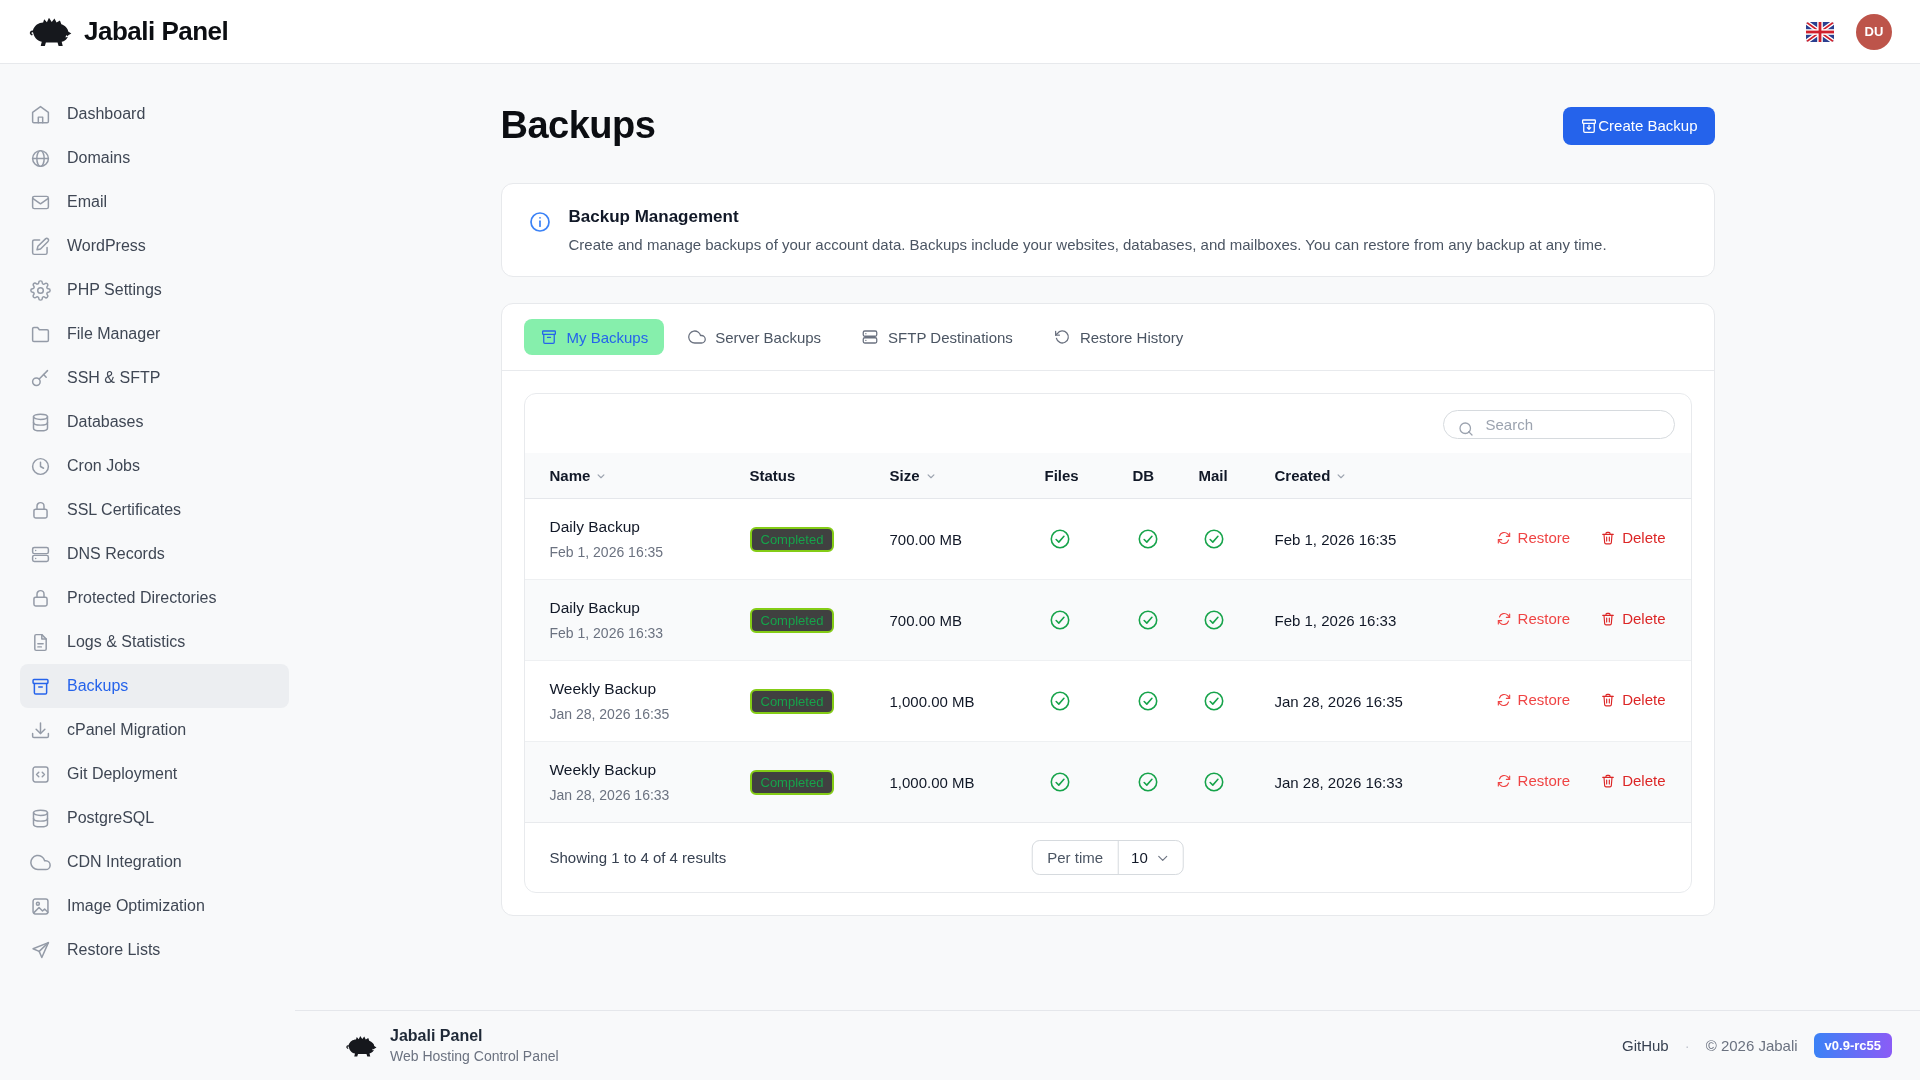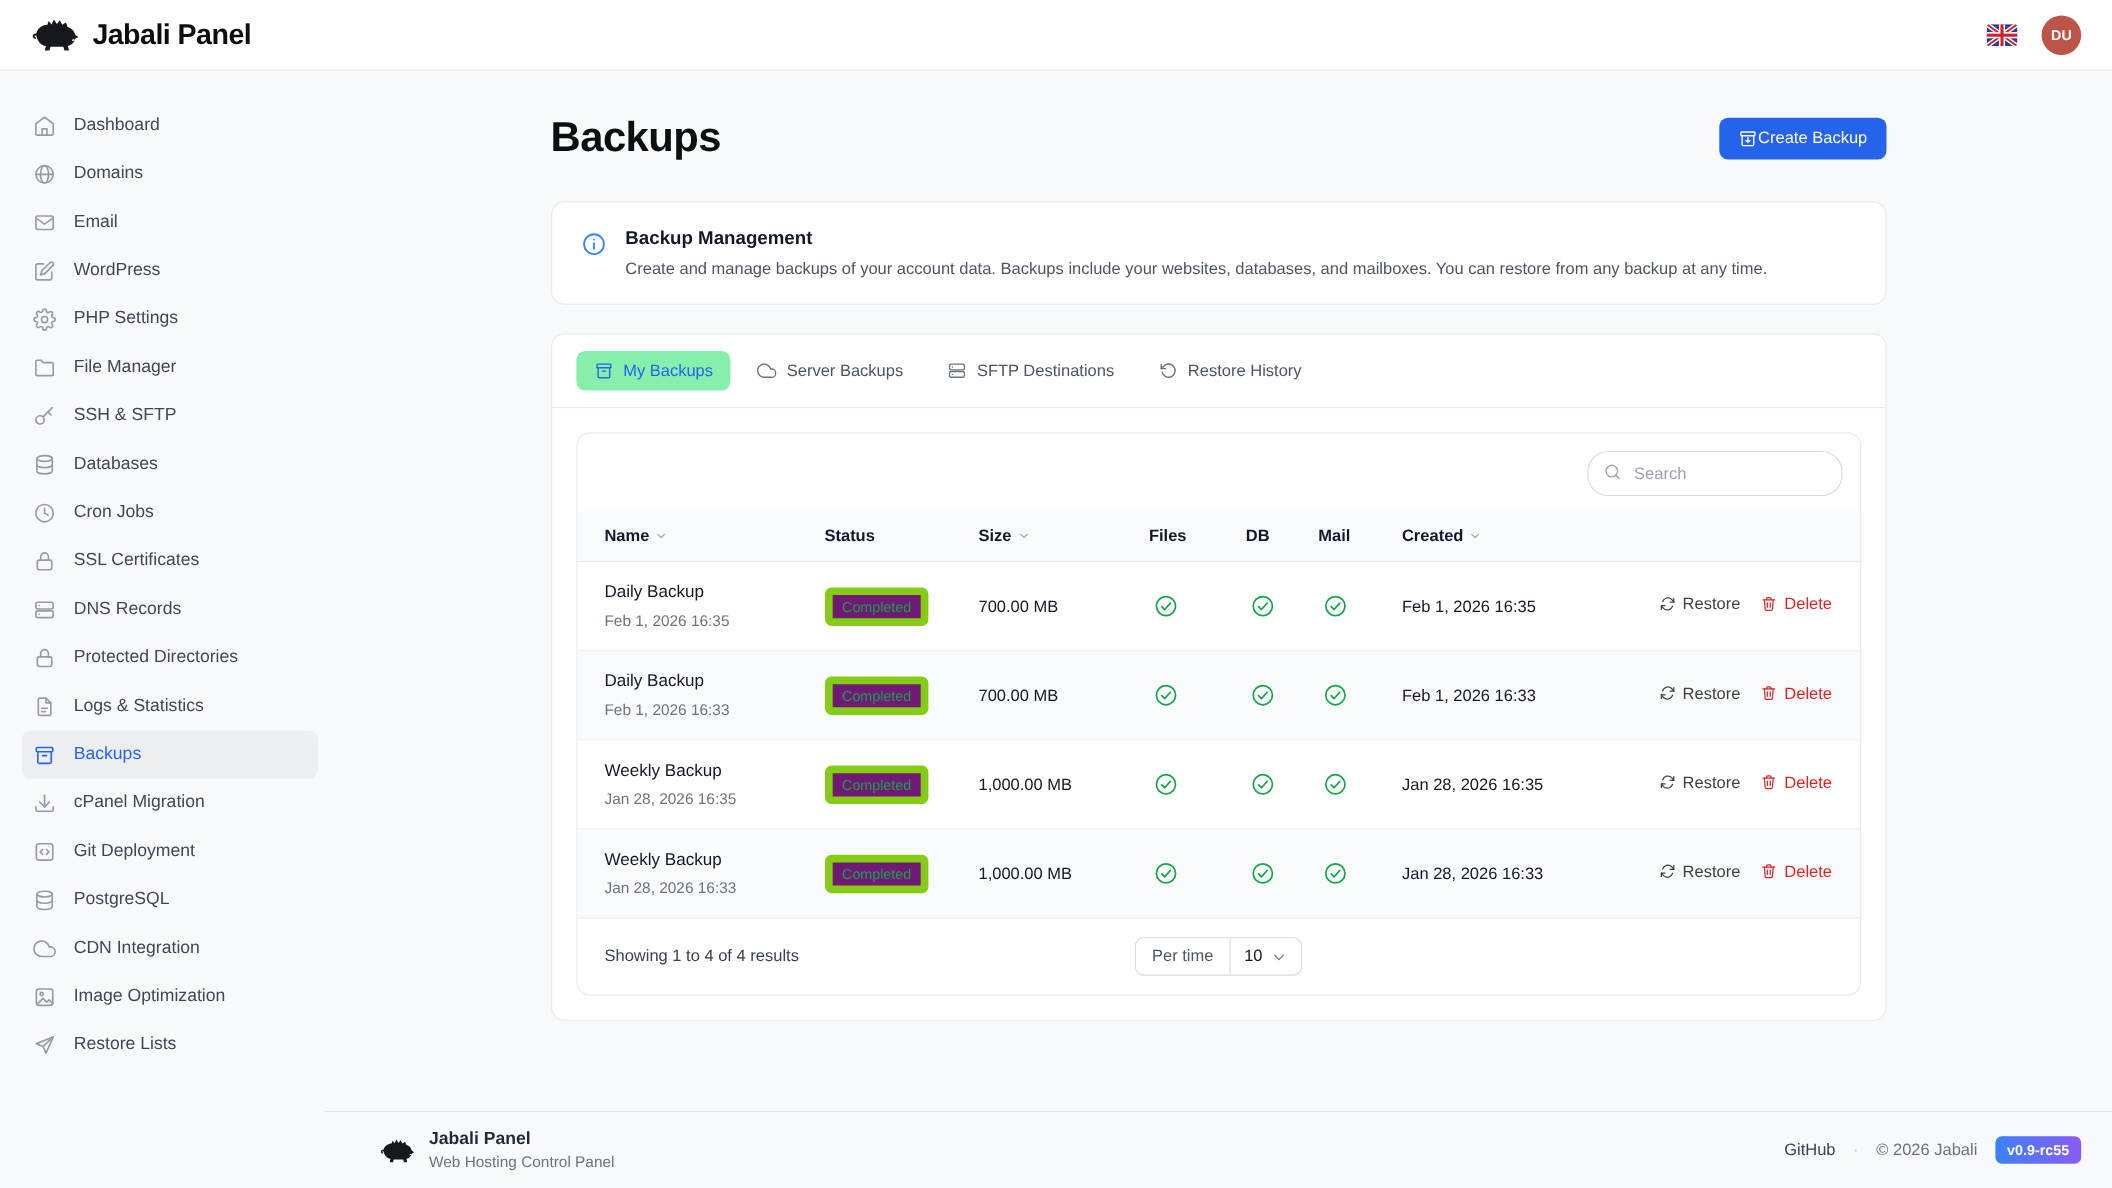--- a/index.html
+++ b/index.html
@@ -48,47 +48,47 @@
          font-size:15px; color:#4b5563; cursor:pointer; }
   .tab .ic { width:18px; height:18px; color:#6b7280; }
   .tab.active { background:#86efac; color:#2563eb; }
   .tab.active .ic { color:#2563eb; }
   .card-body { padding:22px; }
 
   .panel { border:1px solid #e8eaed; border-radius:12px; overflow:hidden; background:#fff; }
   .panel-top { display:flex; justify-content:flex-end; padding:16px 16px 14px; }
   .search { position:relative; }
   .search .ic { position:absolute; left:14px; top:10px; width:18px; height:18px; color:#9ca3af; pointer-events:none; }
-  .search input { width:232px; height:41px; border:1px solid #d6dade; border-radius:19px;
+  .search input { width:232px; height:29px; border:1px solid #d6dade; border-radius:19px;
                   padding:0 14px 0 42px; font-size:15px; font-family:inherit; color:#111827; outline:none; }
   .search input::placeholder { color:#9ca3af; }
 
   table { width:100%; border-collapse:collapse; table-layout:fixed; }
   col.c-name{width:225px} col.c-status{width:140px} col.c-size{width:155px}
   col.c-files{width:88px} col.c-db{width:66px} col.c-mail{width:76px}
   col.c-created{width:196px} col.c-actions{width:auto}
   thead tr { background:#f9fafb; }
   th { text-align:left; font-size:15px; font-weight:bold; color:#111827; padding:14px 0; }
   th.first, td.first { padding-left:25px; }
   th .sort { width:14px; height:14px; color:#9ca3af; vertical-align:-2px; margin-left:4px; }
   th { border-bottom:1px solid #e5e7eb; cursor:default; }
   th.sortable { cursor:pointer; }
   tbody tr { border-top:1px solid #eef0f2; }
   tbody tr:first-child { border-top:none; }
   tbody tr.alt { background:#f9fafb; }
   td { padding:19px 0; vertical-align:middle; font-size:15px; color:#111827; }
   .bk-name { font-size:15.5px; color:#111827; }
   .bk-date { font-size:14px; color:#6b7280; margin-top:8px; }
-  .badge { display:inline-block; font-size:13px; color:#16a34a; background:#701a75;
-           border:7px solid #84cc16; border-radius:6px; padding:3px 9px; }
+  .badge { display:inline-block; font-size:13px; color:#16a34a; background:#404040;
+           border:2px solid #84cc16; border-radius:6px; padding:3px 9px; }
   .check .ic { width:22px; height:22px; color:#16a34a; display:block; margin-left:4px; }
   td.actions { text-align:right; padding-right:25px; white-space:nowrap; }
   .link { display:inline-flex; align-items:center; gap:6px; font-size:15px; cursor:pointer; }
   .link .ic { width:16px; height:16px; }
-  .link.restore { color:#404040; margin-right:18px; }
+  .link.restore { color:#ef4444; margin-right:30px; }
   .link.delete { color:#dc2626; }
 
   .panel-foot { position:relative; display:flex; align-items:center; border-top:1px solid #e8eaed; padding:16px 25px; height:70px; }
   .summary { font-size:15px; color:#374151; }
   .perpage { position:absolute; left:50%; transform:translateX(-50%); display:flex; align-items:stretch;
              border:1px solid #d6dade; border-radius:8px; overflow:hidden; cursor:pointer; background:#fff; }
   .perpage .pp-label { font-size:15px; color:#4b5563; padding:8px 15px; border-right:1px solid #d6dade; display:flex; align-items:center; }
   .perpage .pp-val { font-size:15px; color:#111827; padding:8px 12px; display:flex; align-items:center; gap:7px; }
   .perpage .ic { width:16px; height:16px; color:#6b7280; }
 

